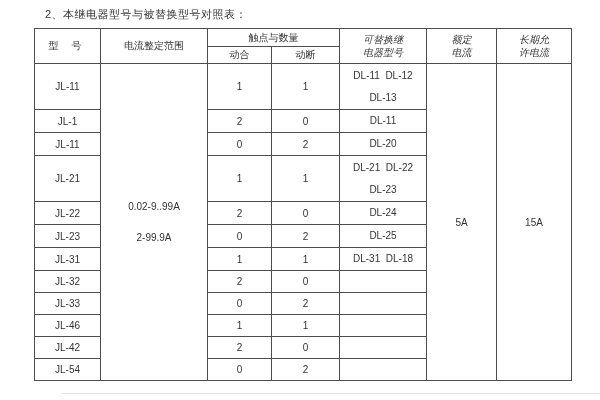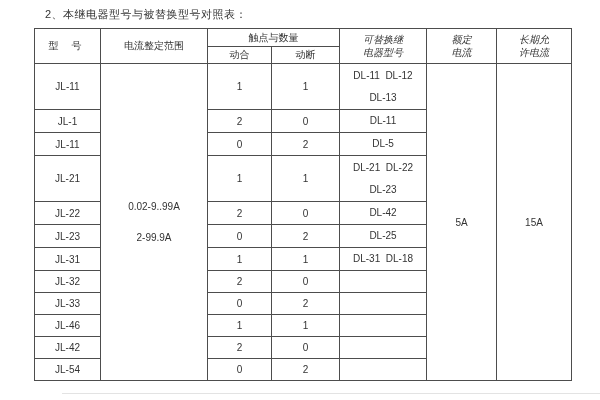--- a/index.html
+++ b/index.html
@@ -118,36 +118,36 @@
       <td>JL-1</td>
       <td>2</td>
       <td>0</td>
       <td class="dl">DL-11</td>
     </tr>
 
     <tr class="r">
       <td>JL-11</td>
       <td>0</td>
       <td>2</td>
-      <td class="dl">DL-5</td>
+      <td class="dl">DL-20</td>
     </tr>
 
     <tr class="r-tall">
       <td>JL-21</td>
       <td>1</td>
       <td>1</td>
       <td class="dl">DL-21  DL-22
 DL-23</td>
     </tr>
 
     <tr class="r">
       <td>JL-22</td>
       <td>2</td>
       <td>0</td>
-      <td class="dl">DL-42</td>
+      <td class="dl">DL-24</td>
     </tr>
 
     <tr class="r">
       <td>JL-23</td>
       <td>0</td>
       <td>2</td>
       <td class="dl">DL-25</td>
     </tr>
 
     <tr class="r">

